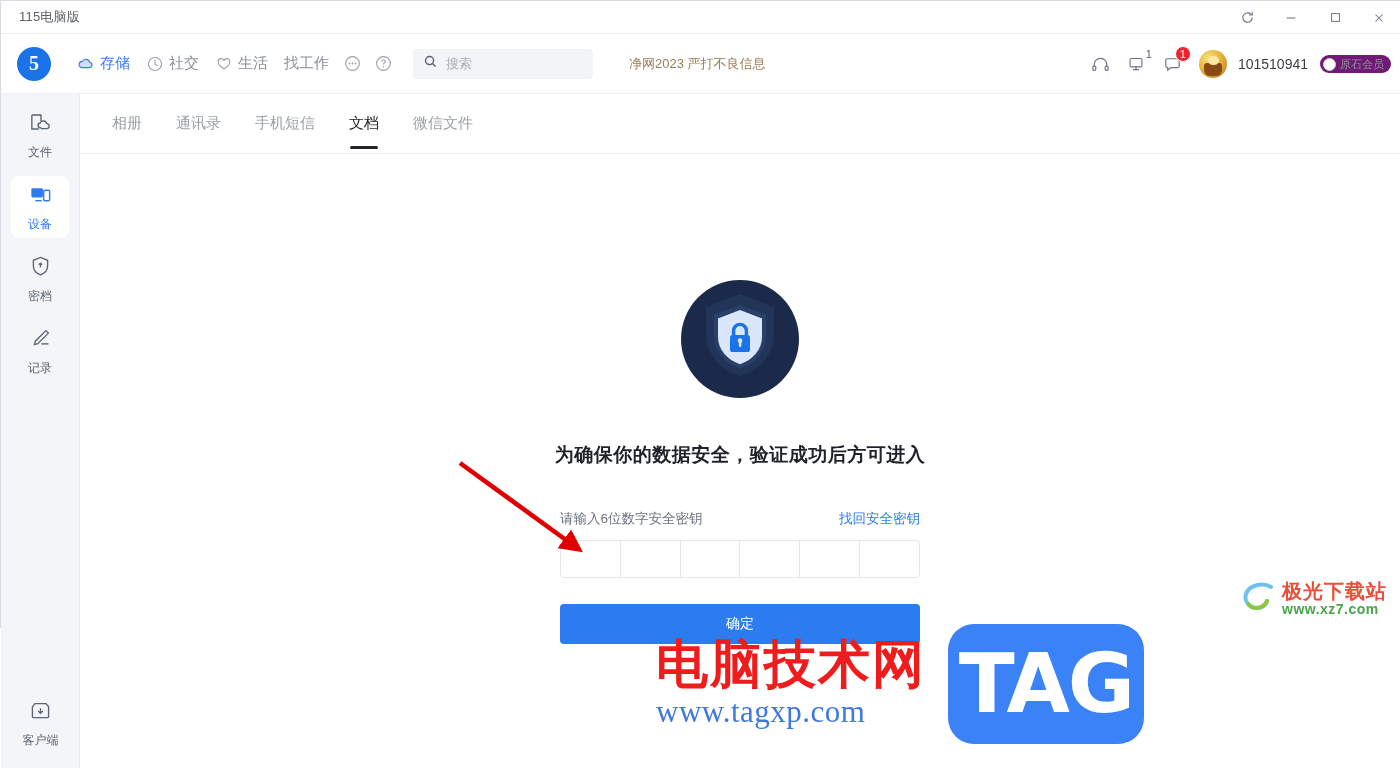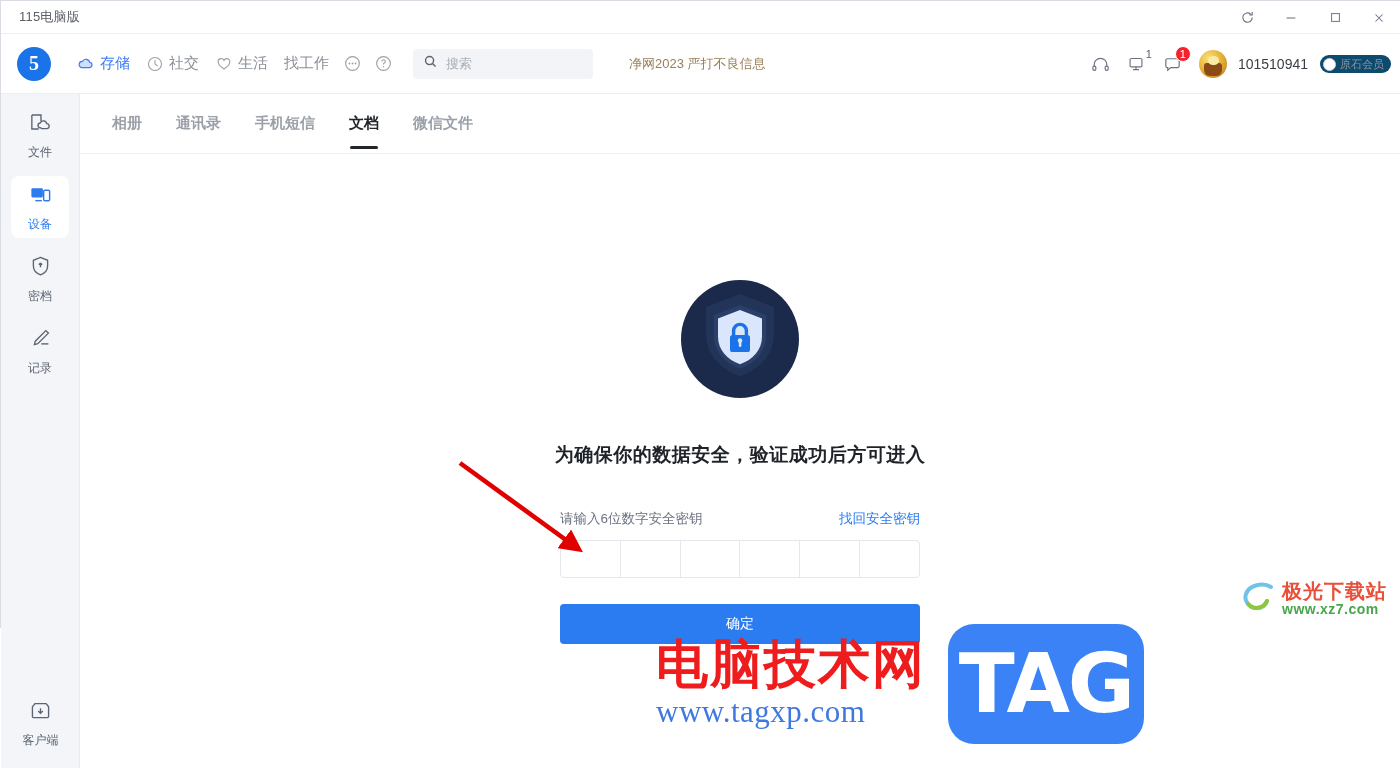--- a/index.html
+++ b/index.html
@@ -86,21 +86,21 @@
   .avatar::before {
     content: ""; position: absolute; left: 5px; top: 13px; width: 18px; height: 13px;
     background: #8a4a16; border-radius: 3px 3px 6px 6px;
   }
   .avatar::after {
     content: ""; position: absolute; left: 9px; top: 6px; width: 11px; height: 9px;
     background: #fbe9a6; border-radius: 50% 50% 45% 45%;
   }
   .username { font-size: 14px; color: #3a3f45; margin-left: 7px; }
   .vip-badge {
-    margin-left: 8px; height: 18px; border-radius: 9px; background: #0c4a6e;
+    margin-left: 8px; height: 18px; border-radius: 9px; background: #701a75;
     display: flex; align-items: center; padding: 0 7px 0 3px; gap: 4px;
   }
   .vip-dot {
     width: 13px; height: 13px; border-radius: 50%; background: #fff;
     border: 1px solid #cfd3d8;
   }
   .vip-text { font-size: 11px; color: #8f959c; }
 
   
   .sidebar {
@@ -120,21 +120,21 @@
   .content {
     position: absolute; left: 79px; top: 93px; width: 1320px; height: 674px;
     background: #ffffff;
   }
   .tabs {
     height: 60px; display: flex; align-items: center; padding-left: 20px; gap: 10px;
     border-bottom: 1px solid #eceef1;
   }
   .tab {
     position: relative; padding: 0 12px; height: 58px; display: flex;
-    align-items: center; font-size: 15px; color: #9aa0a8; font-weight: bold;
+    align-items: center; font-size: 15px; color: #9aa0a8;
   }
   .tab.active { color: #22262b; }
   .tab.active::after {
     content: ""; position: absolute; left: 50%; transform: translateX(-50%);
     bottom: 4px; width: 28px; height: 3px; background: #22262b; border-radius: 2px;
   }
 
   
   .verify {
     position: absolute; left: 0; top: 60px; width: 1320px;

